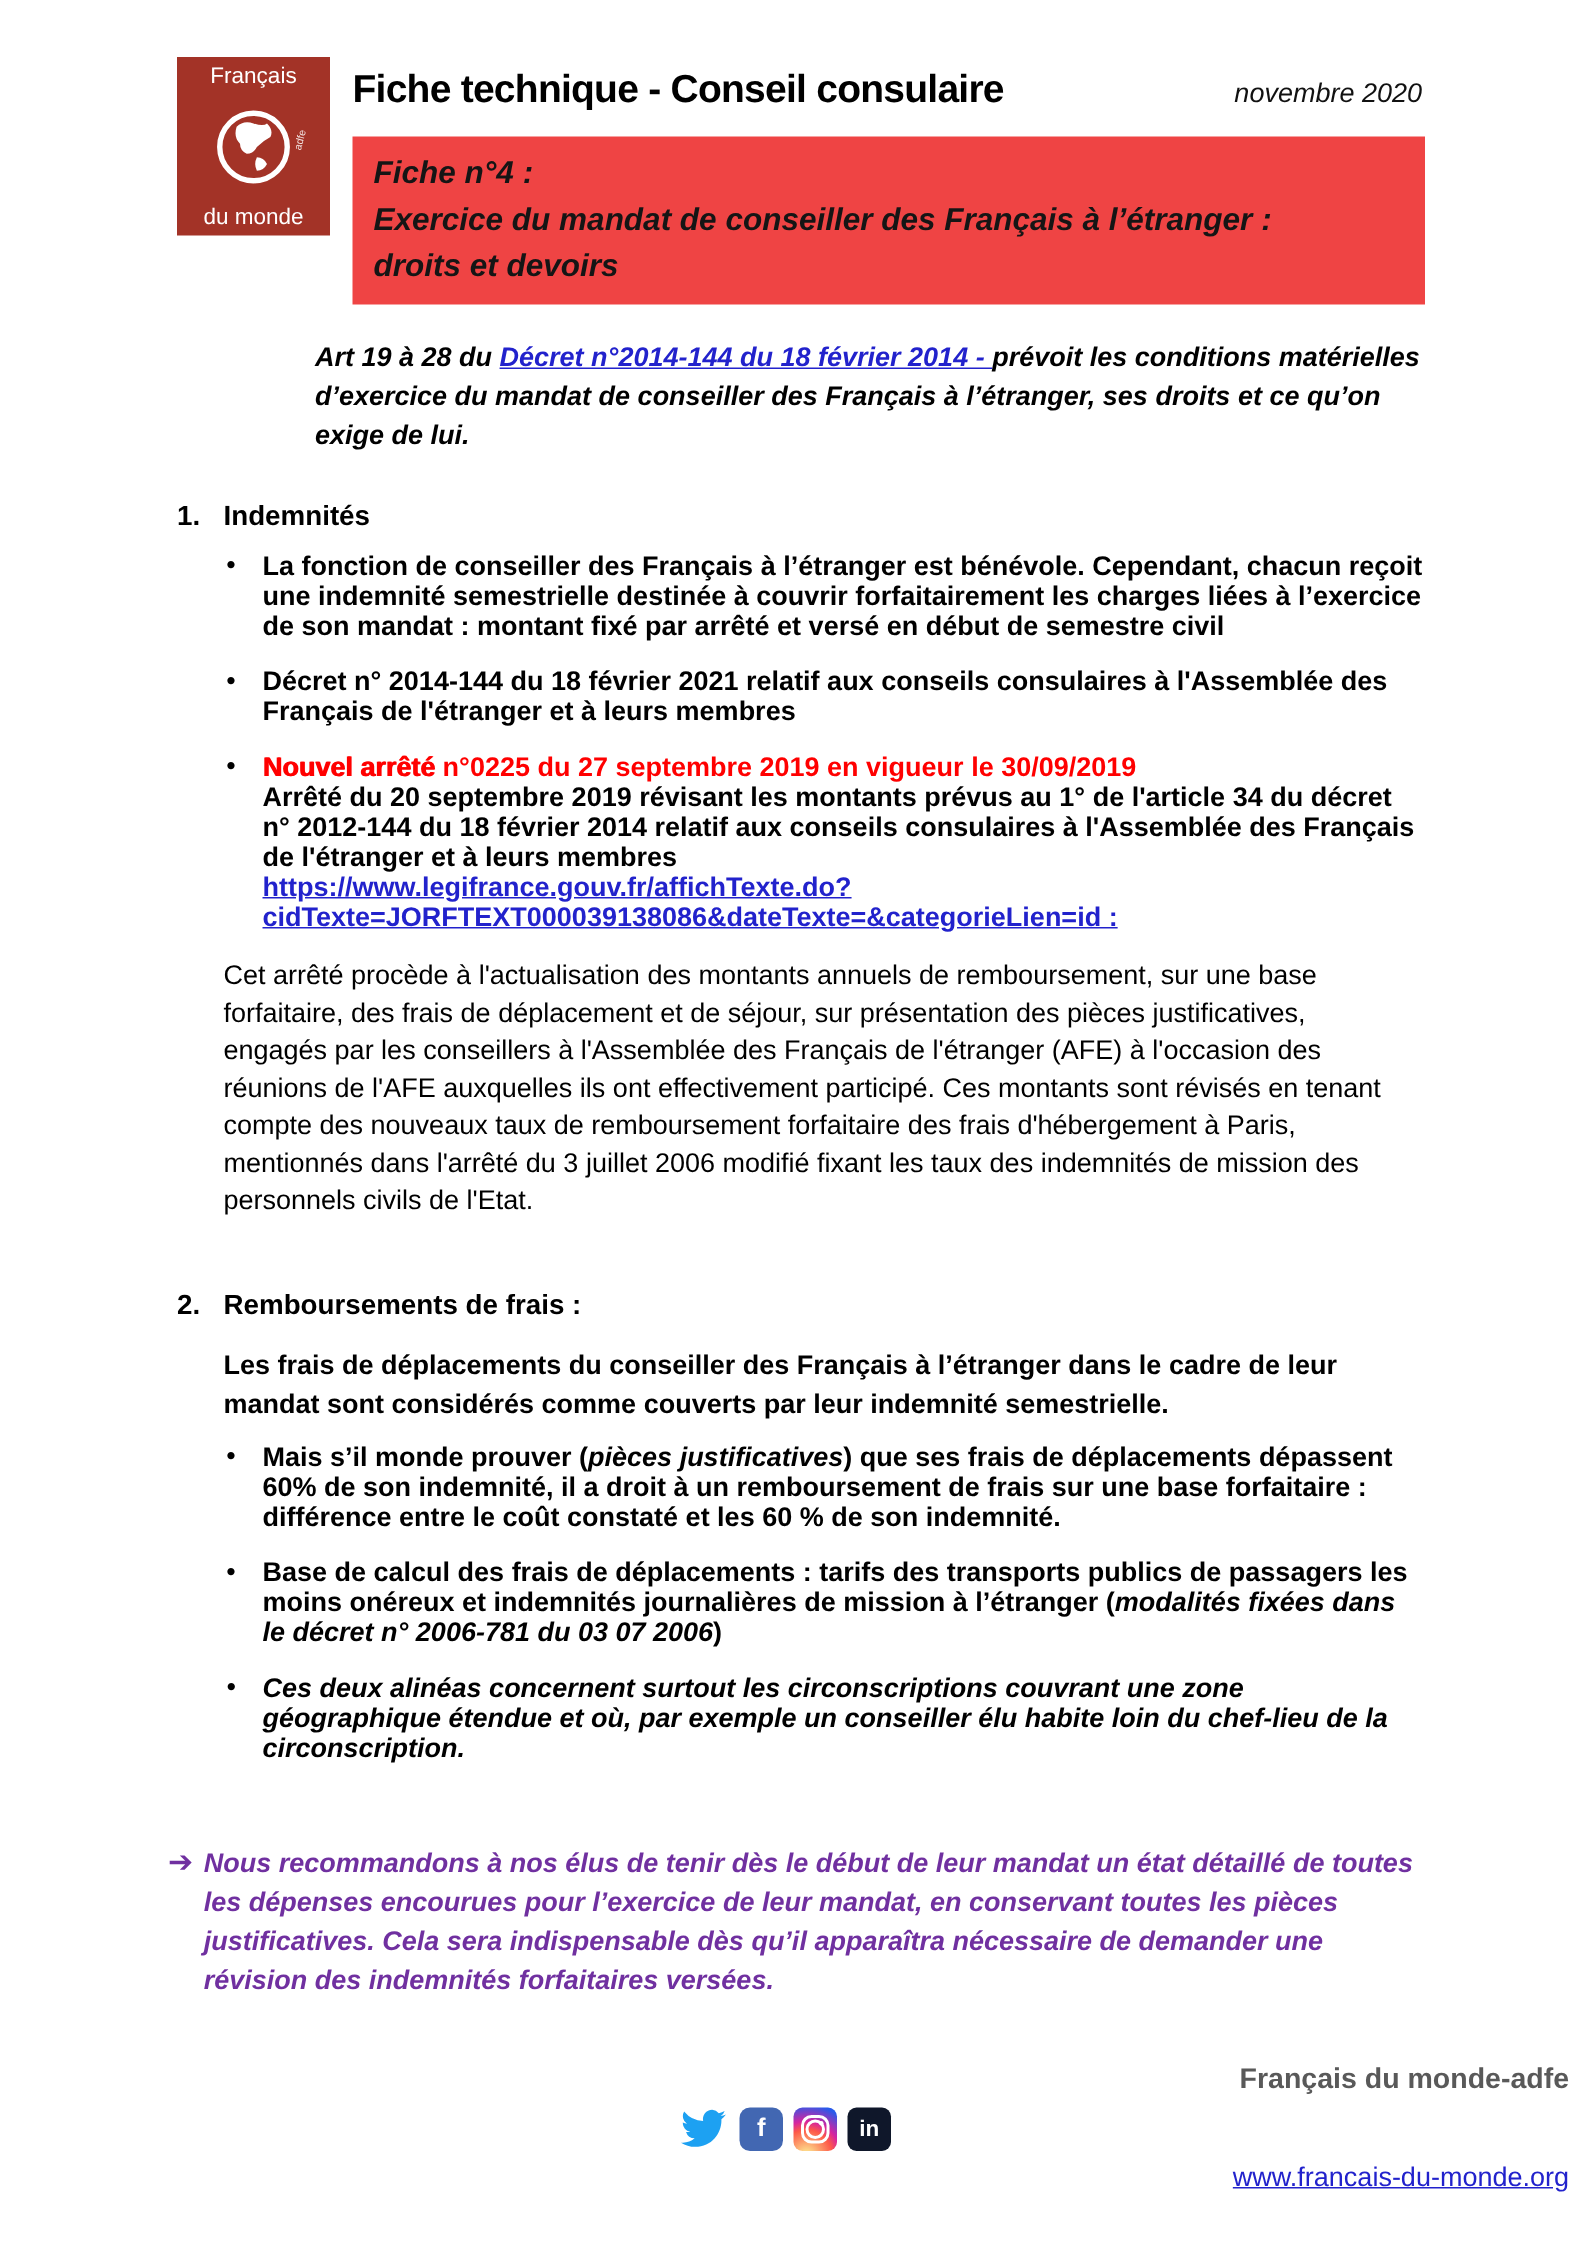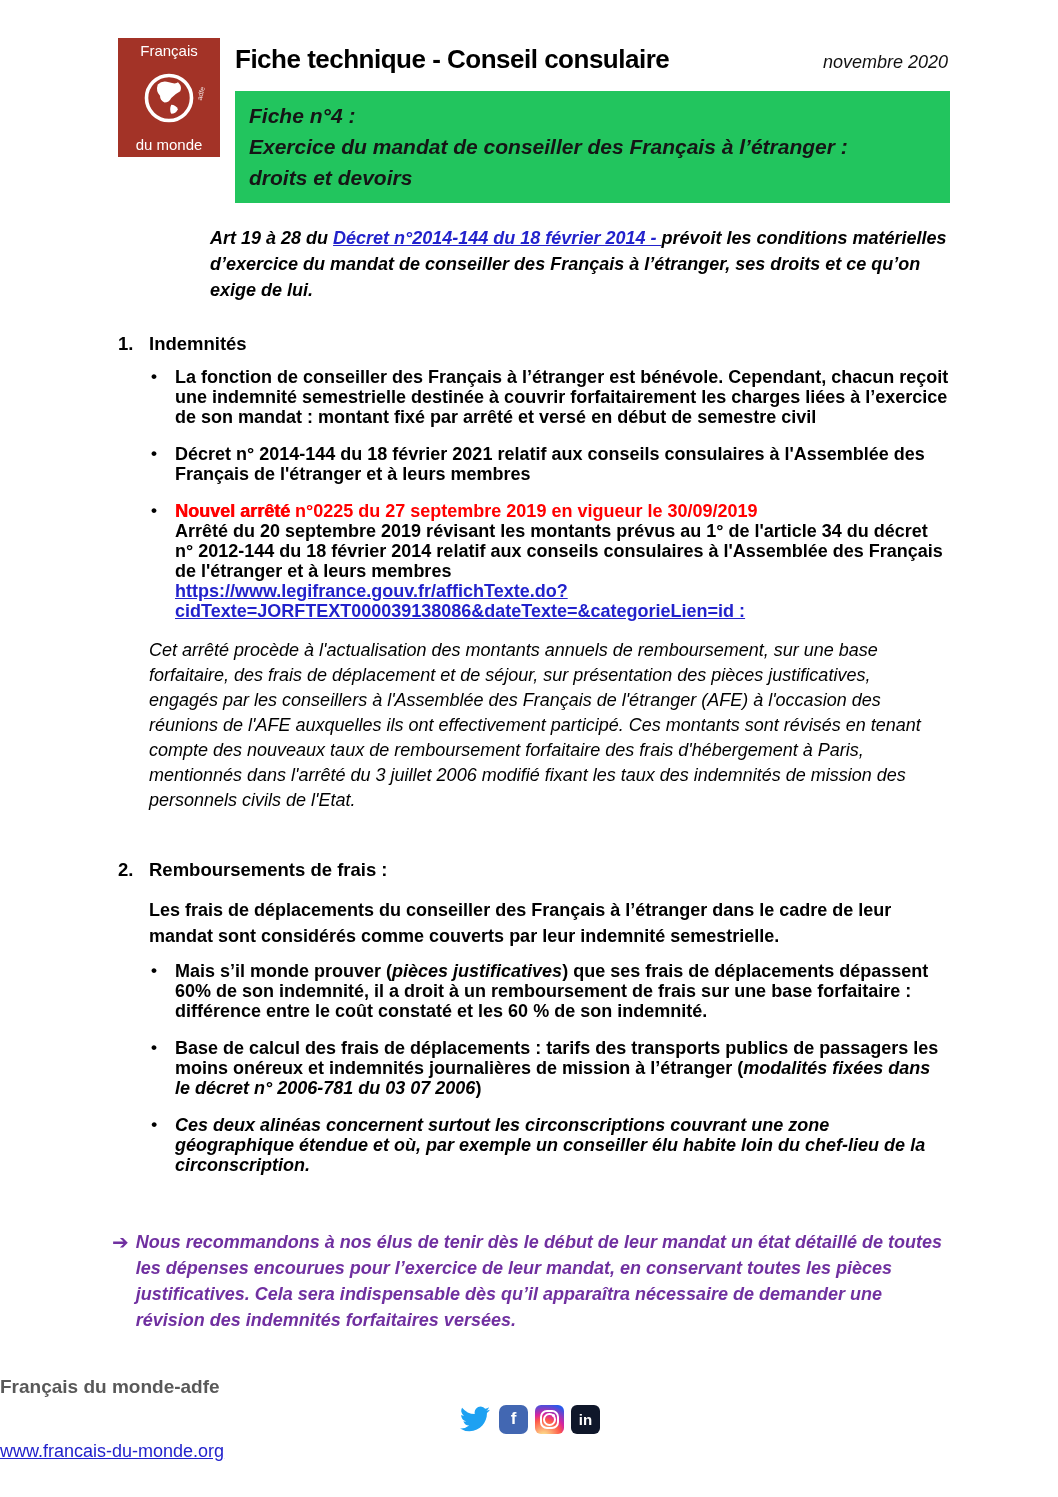--- a/index.html
+++ b/index.html
@@ -17,55 +17,55 @@
     display:flex;flex-direction:column;justify-content:space-between;align-items:center;
     color:#fff;font-size:15px;padding:4px 0;box-sizing:border-box;position:relative;
   }
   .logo .globe{width:54px;height:54px;}
   .logo .adfe{position:absolute;right:12px;top:52px;font-size:7px;transform:rotate(-75deg);opacity:.85;}
   .header-right{flex:1;margin-left:15px;}
   .title-row{display:flex;justify-content:space-between;align-items:baseline;margin-top:6px;}
   .doc-title{font-size:26px;font-weight:800;letter-spacing:-0.5px;}
   .doc-date{font-style:italic;font-size:18px;color:#111;padding-right:2px;}
   .banner{
-    margin-top:16px;background:#22c55e;color:#151515;
+    margin-top:16px;background:#ef4444;color:#151515;
     padding:9px 14px 10px 14px;font-size:21px;font-weight:700;font-style:italic;line-height:31px;
   }
 
   
   .intro{margin:22px 0 0 92px;font-size:18px;font-weight:700;font-style:italic;line-height:26px;}
   a.blue-link{color:#2222CC;text-decoration:underline;cursor:pointer;}
 
   
   .section-head{display:flex;font-size:18.5px;font-weight:700;margin-top:30px;}
   .section-head .num{width:31px;flex:0 0 auto;}
   ul.bullets{list-style:none;margin:12px 0 0 31px;padding:0;font-size:18px;line-height:20px;font-weight:600;}
   ul.bullets li{position:relative;padding-left:26px;margin-bottom:17px;}
   ul.bullets li::before{content:"•";position:absolute;left:2px;top:0;font-size:17px;}
   .bold{font-weight:800;}
   .red-line{color:#FF0000;font-weight:700;}
   .red-line strong{font-weight:900;text-shadow:.6px 0 0 currentColor;}
   .black-bold{font-weight:700;color:#000;}
   .url-line{overflow-wrap:anywhere;}
   .url-line a{font-weight:700;}
-  .plain-para{margin:16px 12px 0 31px;font-size:18px;line-height:25px;font-weight:400;font-style:italic;}
+  .plain-para{margin:16px 12px 0 31px;font-size:18px;line-height:25px;font-weight:400;}
   .lead-para{margin:16px 0 0 31px;font-size:18px;line-height:26px;font-weight:600;}
   .sec2{margin-top:46px;}
   .ital{font-style:italic;}
   li.italic-li{font-style:italic;font-weight:700;}
 
   
   .recommend{
     display:flex;margin:54px 0 0 -6px;color:#7030A0;
     font-size:18px;line-height:26px;font-weight:700;font-style:italic;
   }
   .recommend .arrow{flex:0 0 auto;margin-right:7px;font-style:normal;font-size:20px;}
 
   
-  .footer{position:absolute;left:0;right:0;top:1376px;text-align:left;}
+  .footer{position:absolute;left:0;right:12px;top:1376px;text-align:right;}
   .footer-title{font-size:19px;font-weight:700;color:#595959;}
   .social-row{display:flex;justify-content:center;align-items:center;gap:7px;margin-top:5px;height:32px;}
   .sicon{width:29px;height:29px;border-radius:6px;display:flex;align-items:center;justify-content:center;
          color:#fff;font-weight:800;font-size:17px;cursor:pointer;}
   .sicon.tw{background:transparent;width:34px;}
   .sicon.fb{background:#4267B2;border-radius:7px;}
   .sicon.ig{background:radial-gradient(circle at 30% 110%, #fdf497 0%, #fd5949 45%, #d6249f 60%, #285AEB 90%);position:relative;}
   .ig-cam{position:absolute;inset:5px;border:2px solid #fff;border-radius:7px;}
   .ig-lens{position:absolute;left:50%;top:50%;width:9px;height:9px;margin:-6.5px 0 0 -6.5px;border:2px solid #fff;border-radius:50%;}
   .ig-dot{position:absolute;right:2px;top:2px;width:3px;height:3px;background:#fff;border-radius:50%;}

